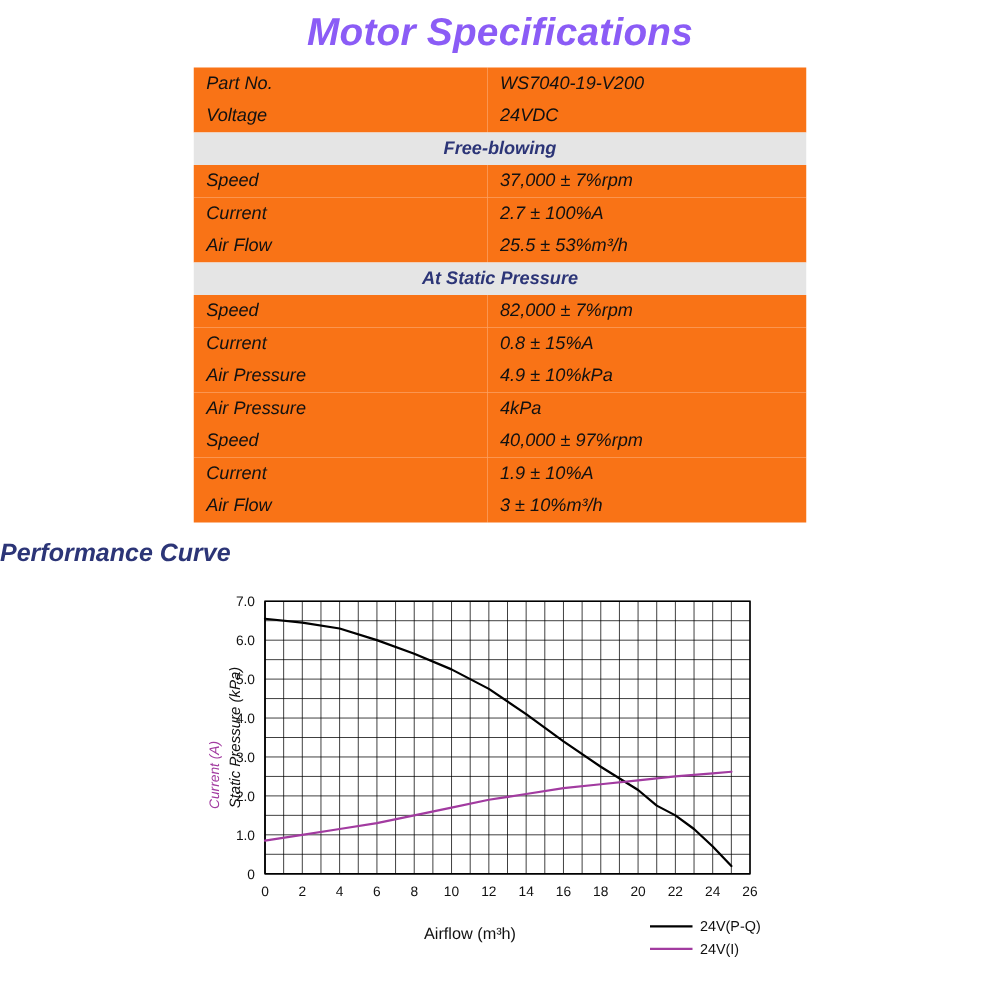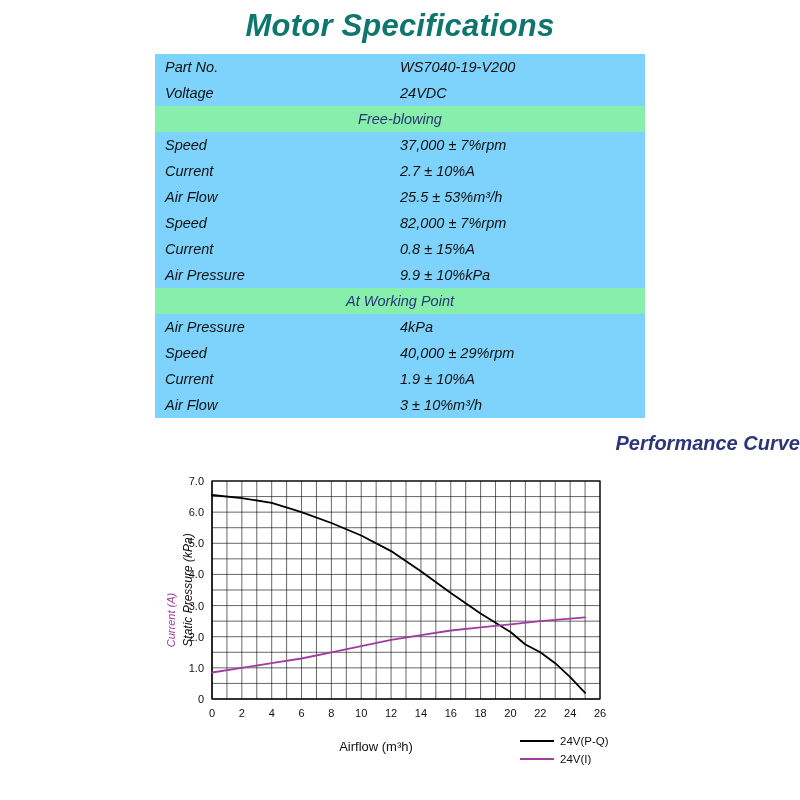--- a/index.html
+++ b/index.html
@@ -20,58 +20,58 @@
     height: 800px;
     position: relative;
   }
 
   
   .main-title {
     text-align: center;
     font-size: 31px;
     font-weight: bold;
     font-style: italic;
-    color: #0f766e;
+    color: #8b5cf6;
     letter-spacing: 0.2px;
     margin: 8px 0 10px 0;
   }
 
   
   .spec-table {
     width: 490px;
     margin: 0 auto 0 155px;
     border-collapse: collapse;
     font-size: 14.5px;
     font-style: italic;
   }
   .spec-table td {
     padding: 5px 0 5px 10px;
     height: 15px;
   }
-  .spec-table tr.row-a td { background: #7dd3fc; }
-  .spec-table tr.row-b td { background: #7dd3fc; }
+  .spec-table tr.row-a td { background: #f97316; }
+  .spec-table tr.row-b td { background: #f97316; }
   .spec-table td.label {
     width: 225px;
     color: #111;
   }
   .spec-table td.value {
     color: #111;
   }
   .spec-table tr.section td {
     text-align: center;
-    font-weight: normal;
+    font-weight: bold;
     color: #2c3577;
-    background: #86efac;
+    background: #e5e5e5;
     font-style: italic;
     padding: 5px 16px;
   }
 
   
   .chart-title {
-    text-align: right;
+    text-align: left;
     font-size: 20px;
     font-weight: bold;
     font-style: italic;
     color: #2c3577;
     margin: 14px 0 4px 0;
   }
   .chart-wrap {
     position: relative;
     width: 800px;
     height: 330px;
@@ -125,48 +125,48 @@
       </tr>
       <tr class="section">
         <td colspan="2">Free-blowing</td>
       </tr>
       <tr class="row-a">
         <td class="label">Speed</td>
         <td class="value">37,000 ± 7%rpm</td>
       </tr>
       <tr class="row-b">
         <td class="label">Current</td>
-        <td class="value">2.7 ± 10%A</td>
+        <td class="value">2.7 ± 100%A</td>
       </tr>
       <tr class="row-b">
         <td class="label">Air Flow</td>
         <td class="value">25.5 ± 53%m³/h</td>
       </tr>
+      <tr class="section">
+        <td colspan="2">At Static Pressure</td>
+      </tr>
       <tr class="row-a">
         <td class="label">Speed</td>
         <td class="value">82,000 ± 7%rpm</td>
       </tr>
       <tr class="row-b">
         <td class="label">Current</td>
         <td class="value">0.8 ± 15%A</td>
       </tr>
       <tr class="row-b">
         <td class="label">Air Pressure</td>
-        <td class="value">9.9 ± 10%kPa</td>
-      </tr>
-      <tr class="section">
-        <td colspan="2">At Working Point</td>
+        <td class="value">4.9 ± 10%kPa</td>
       </tr>
       <tr class="row-a">
         <td class="label">Air Pressure</td>
         <td class="value">4kPa</td>
       </tr>
       <tr class="row-b">
         <td class="label">Speed</td>
-        <td class="value">40,000 ± 29%rpm</td>
+        <td class="value">40,000 ± 97%rpm</td>
       </tr>
       <tr class="row-b">
         <td class="label">Current</td>
         <td class="value">1.9 ± 10%A</td>
       </tr>
       <tr class="row-a">
         <td class="label">Air Flow</td>
         <td class="value">3 ± 10%m³/h</td>
       </tr>
     </tbody>

